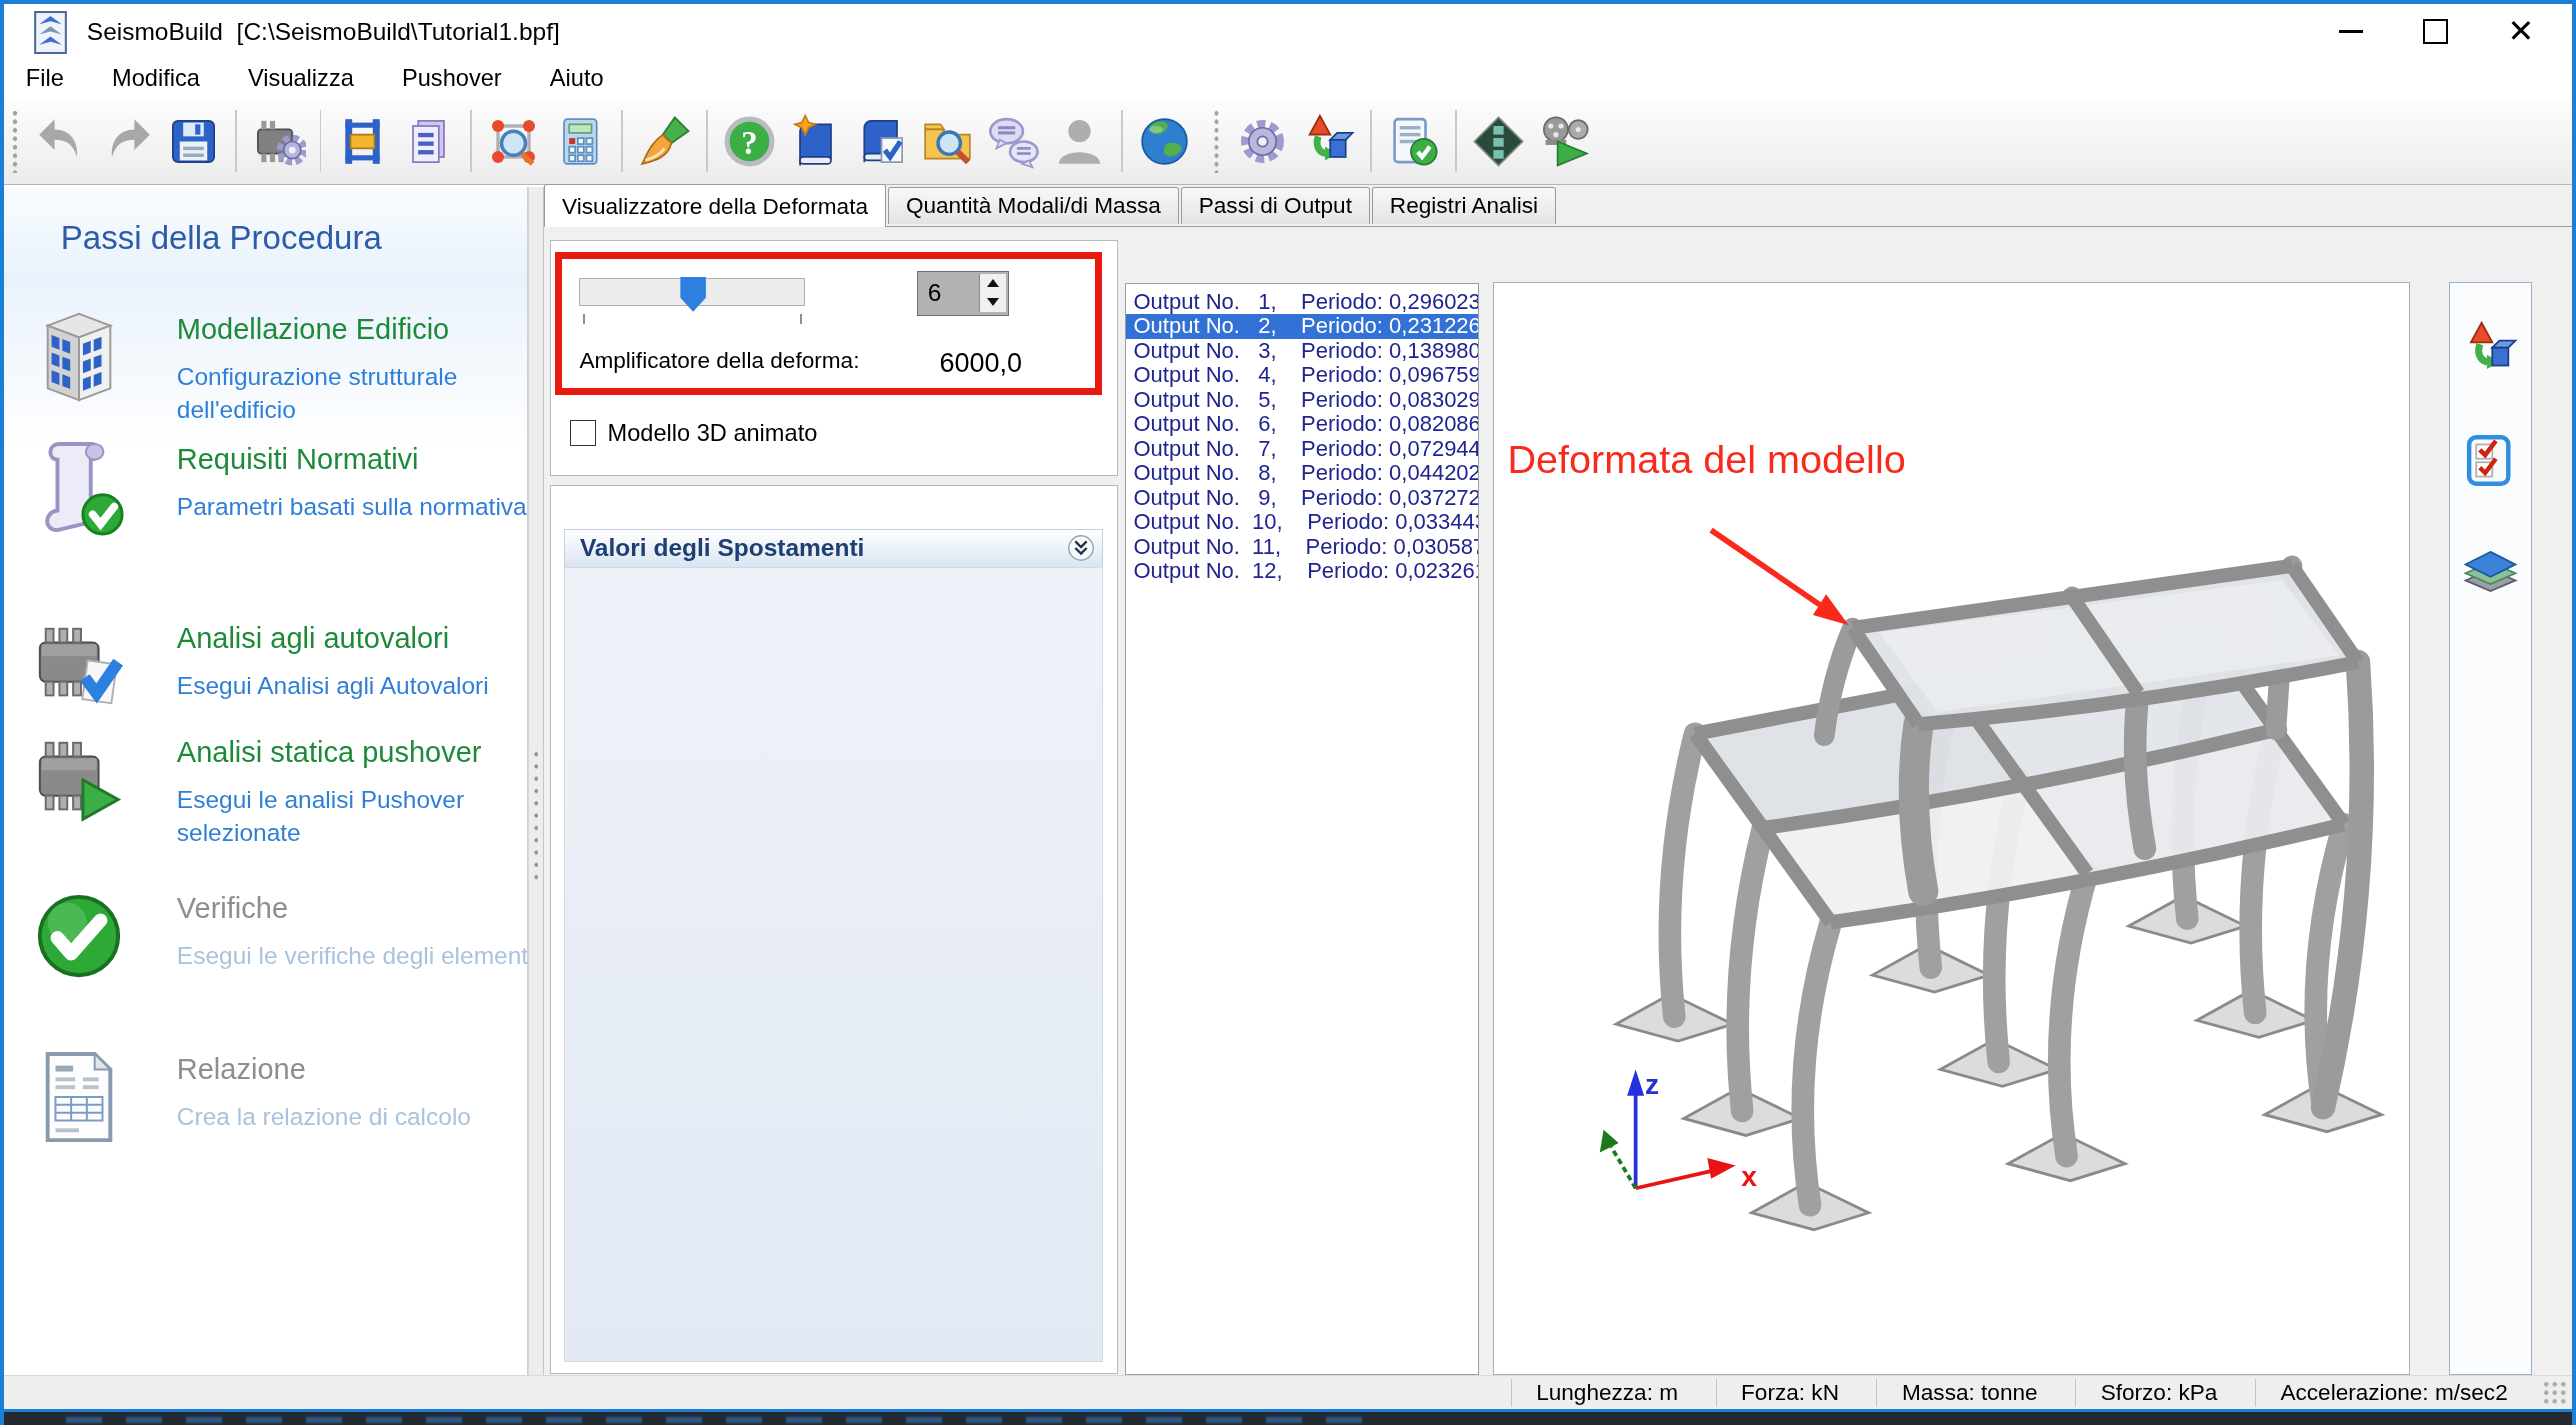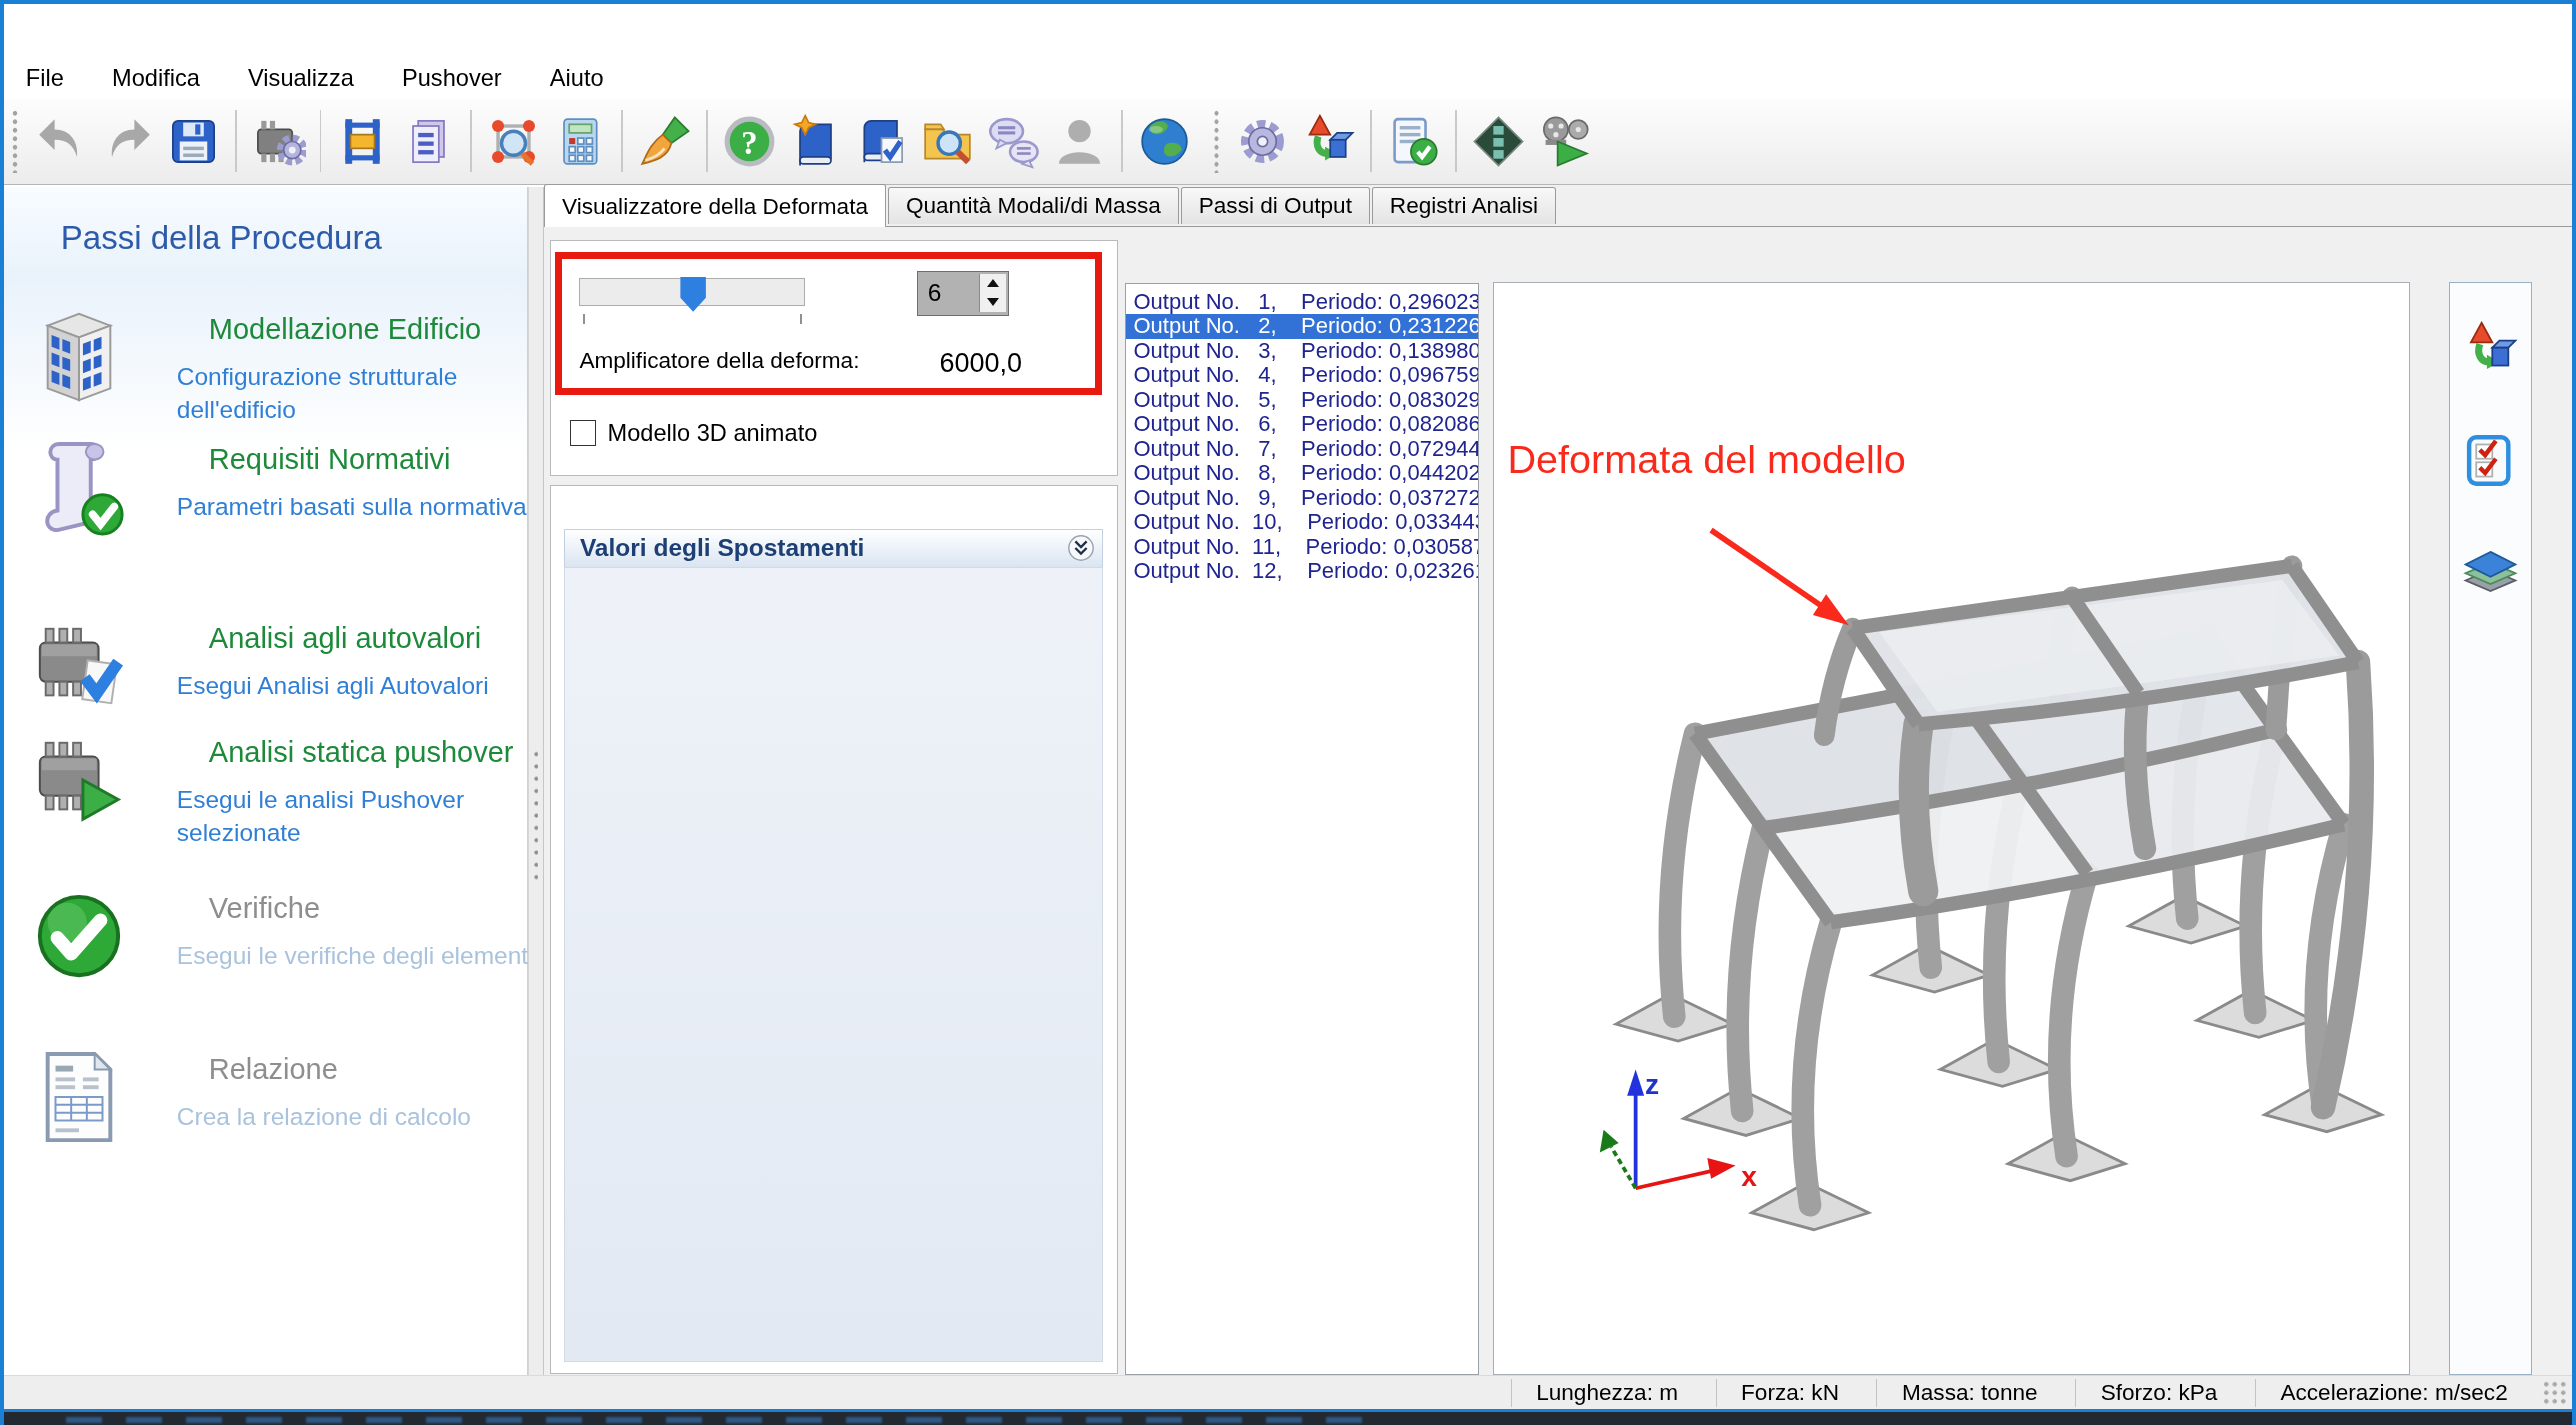--- a/index.html
+++ b/index.html
@@ -23,21 +23,21 @@
   .tb{width:66px;height:74px;display:flex;align-items:center;justify-content:center;cursor:pointer;}
   .tb svg{width:55px;height:55px;}
   .tsep{width:1.9px;height:62px;background:#c9c9c9;margin:0 8.5px;}
   
   .sidebar{position:absolute;left:3.8px;top:187px;width:524px;height:1188px;
            background:linear-gradient(180deg,#f8fcff 0px,#e9f2fb 90px,#ffffff 264px);border-right:0.9px solid #d0d0d0;box-sizing:border-box;}
   .sb-title{position:absolute;left:57px;top:32px;font-size:33px;color:#2d5ba9;}
   .step{position:absolute;left:0;width:520px;height:132px;cursor:pointer;}
   .step .ic{position:absolute;left:28px;top:-7.5px;width:94px;height:102px;}
   .step .ic svg{width:94px;height:102px;}
-  .step .tt{position:absolute;left:173px;top:0;font-size:29px;color:#1d8a3a;white-space:nowrap;margin-left:32px;}
+  .step .tt{position:absolute;left:173px;top:0;font-size:29px;color:#1d8a3a;white-space:nowrap;}
   .step .st{position:absolute;left:173px;top:47px;width:358px;font-size:24.5px;line-height:33px;color:#2f7fd6;}
   .step.dis .tt{color:#8e8e8e;}
   .step.dis .st{color:#a9c2dd;}
   
   .splitter{position:absolute;left:528px;top:187px;width:16px;height:1188px;background:#ededed;
             border-left:0.9px solid #d6d6d6;border-right:0.9px solid #c6c6c6;box-sizing:border-box;}
   .splitter .dots{position:absolute;left:4.7px;top:561px;width:4.7px;height:137px;
                   background-image:radial-gradient(circle,#8f8f8f 1.7px,transparent 2.3px);
                   background-size:4.7px 12.3px;background-repeat:repeat-y;}
   
@@ -91,20 +91,38 @@
 </style>
 </head>
 <body>
 
 <div class="app">
 
   <div class="edge" style="left:0;top:0;width:2576px;height:3.8px"></div>
   <div class="edge" style="left:0;top:0;width:3.8px;height:1426px"></div>
   <div class="edge" style="left:2572px;top:0;width:3.8px;height:1426px"></div>
 
+  <div class="titlebar">
+    <svg class="abs" style="left:26.4px;top:7.5px" width="41" height="43" viewBox="0 0 32 42">
+      <rect x="1" y="1" width="30" height="40" fill="#f0f4fa" stroke="#4a6a9a" stroke-width="2"></rect>
+      <path d="M5 13 L16 5 L27 13 L16 10 Z" fill="#3b6fd4"></path>
+      <path d="M5 23 L16 15 L27 23 L16 20 Z" fill="#8094b8"></path>
+      <path d="M5 33 L16 25 L27 33 L16 30 Z" fill="#3b6fd4"></path>
+    </svg>
+    <span class="apptitle">SeismoBuild  [C:\SeismoBuild\Tutorial1.bpf]</span>
+    <div class="winbtn" style="left:2310px">
+      <div style="width:24.5px;height:2.8px;background:#000"></div>
+    </div>
+    <div class="winbtn" style="left:2395px">
+      <div style="width:21px;height:21px;border:2.8px solid #000"></div>
+    </div>
+    <div class="winbtn" style="left:2480px;font-size:32px">
+      <span>✕</span>
+    </div>
+  </div>
 
   <div class="menubar">
     <span class="menu-item">File</span>
     <span class="menu-item">Modifica</span>
     <span class="menu-item">Visualizza</span>
     <span class="menu-item">Pushover</span>
     <span class="menu-item">Aiuto</span>
   </div>
 
   <div class="toolbar">

